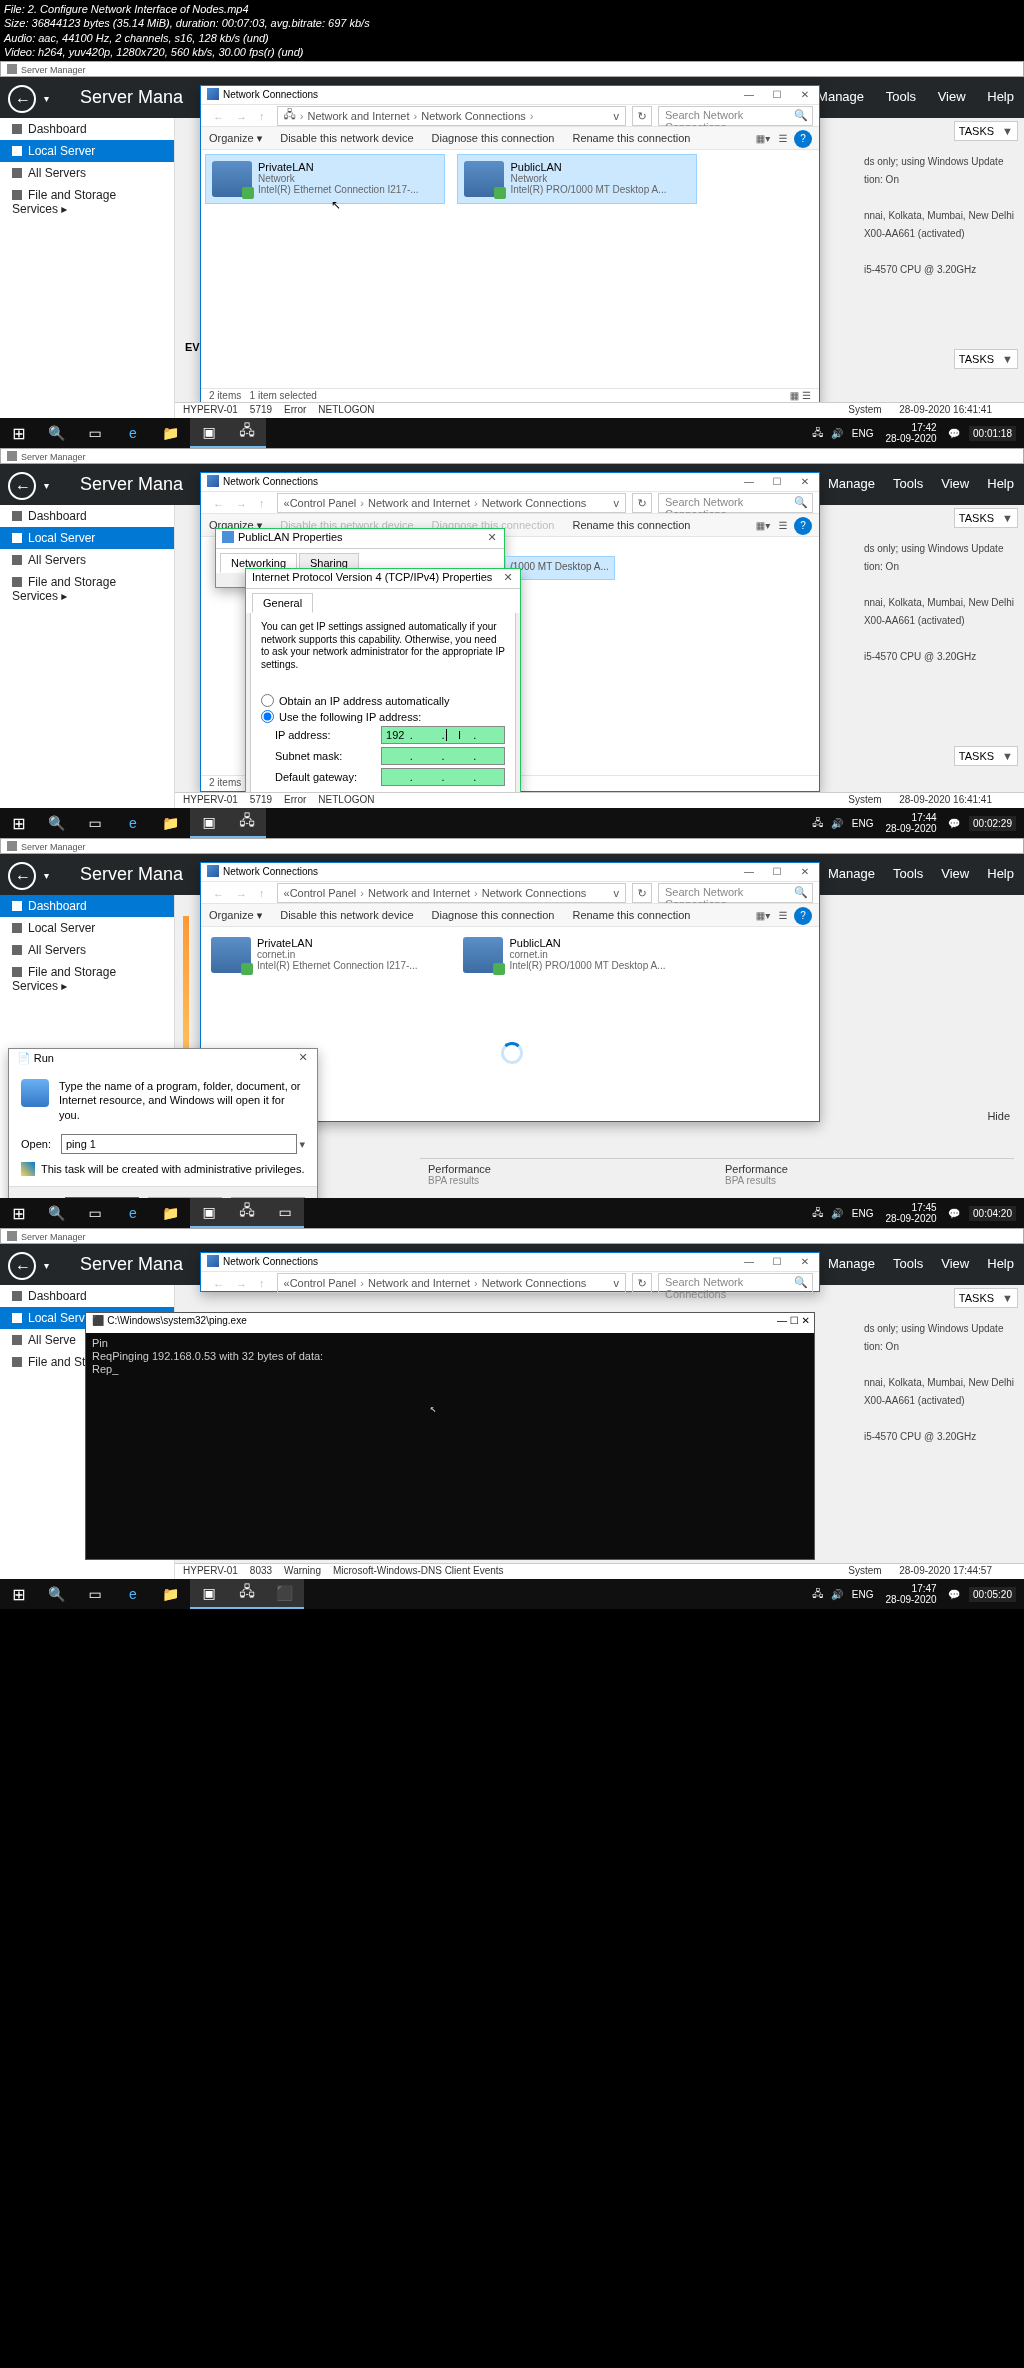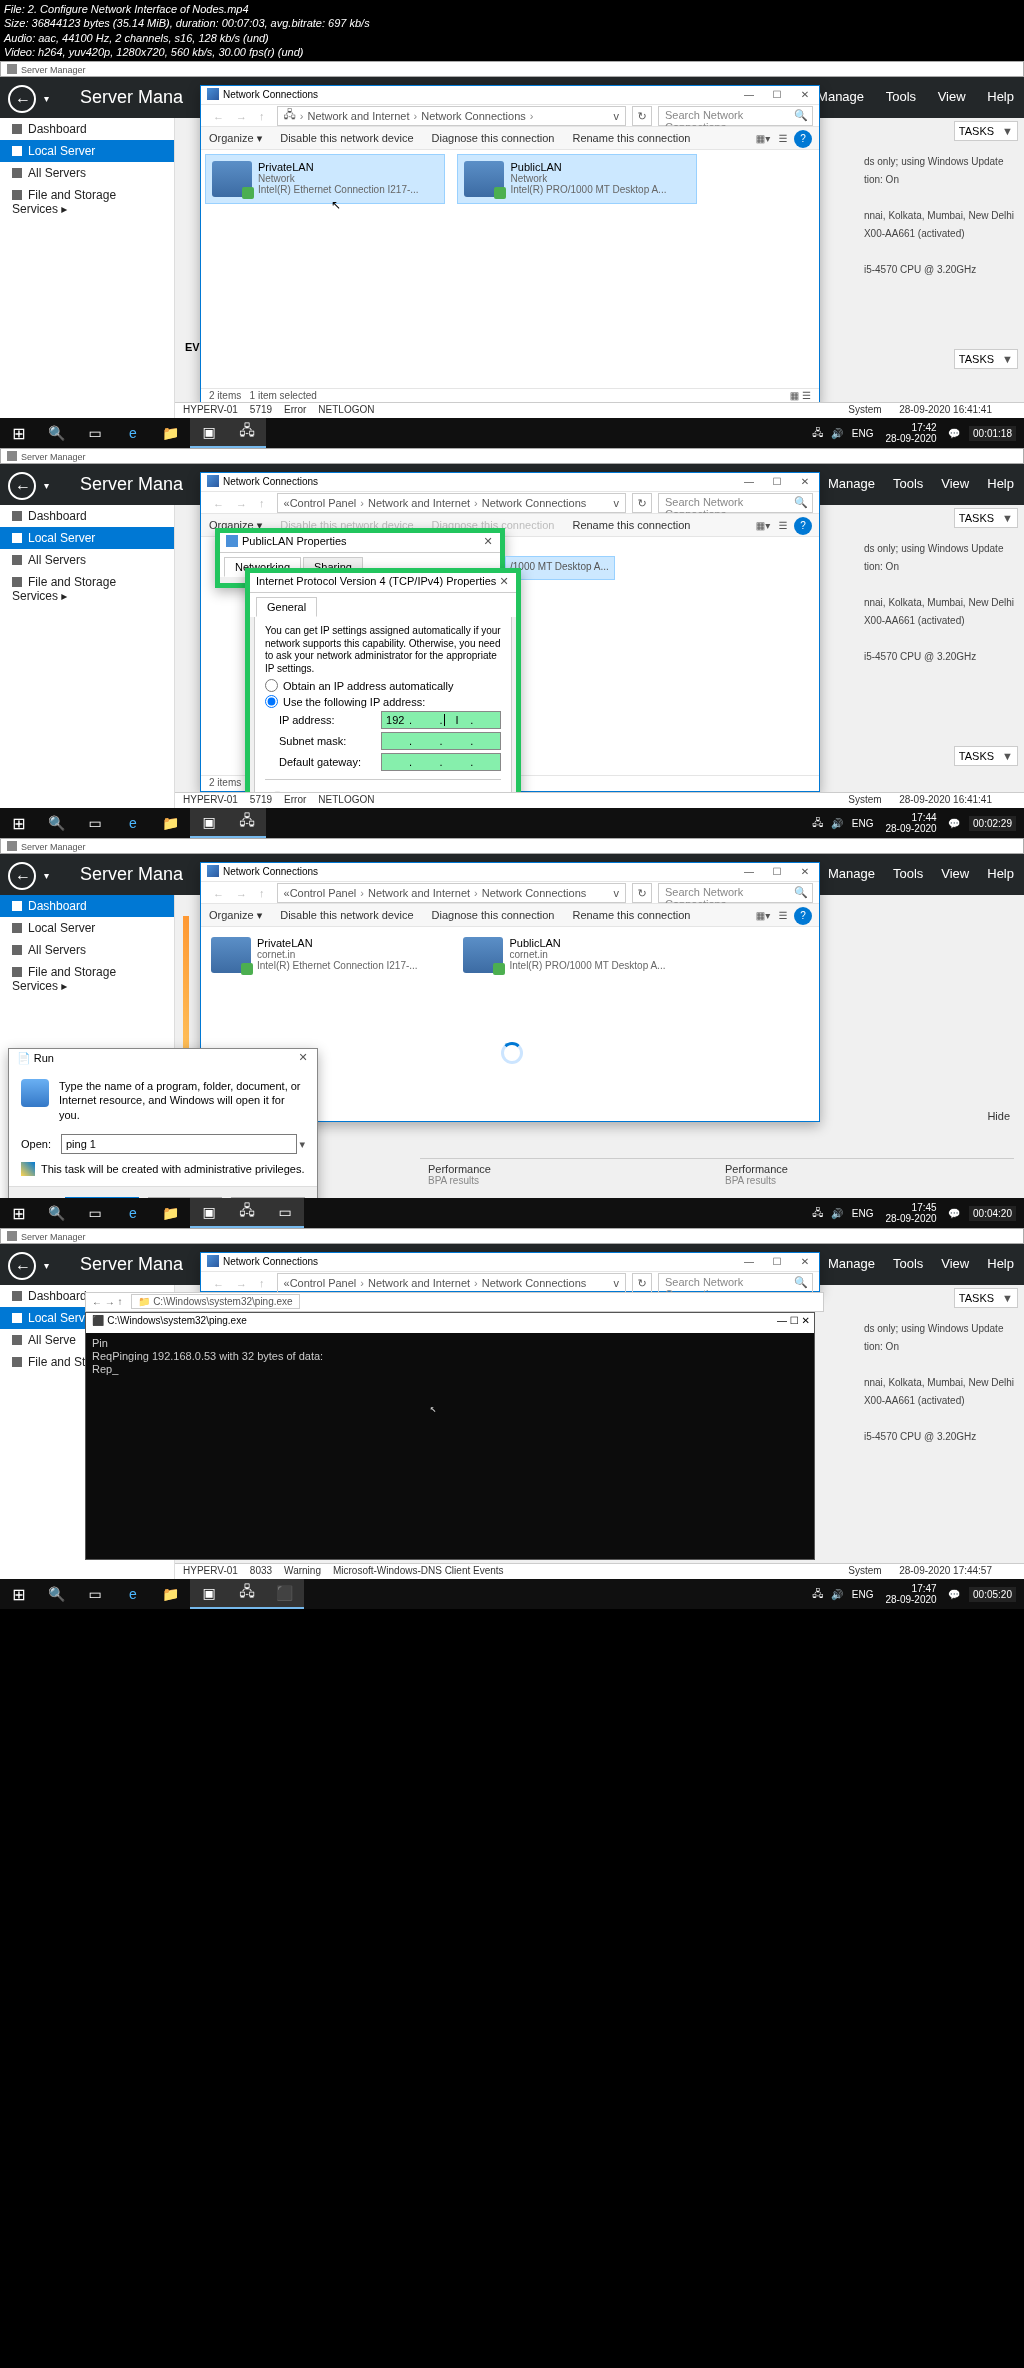--- a/index.html
+++ b/index.html
@@ -61,21 +61,21 @@
 .adapter .t3 { font-size:10px; color:#666; white-space:nowrap; overflow:hidden; text-overflow:ellipsis; }
 
 
 .ev-footer { position:absolute; left:175px; right:0; bottom:0; height:16px; background:#fff; border-top:1px solid #ccc; font-size:10px; padding:1px 8px; color:#333; }
 .ev-footer span { margin-right:12px; }
 .ev-footer .r { position:absolute; right:8px; }
 
 .side-detail { position:absolute; right:10px; font-size:10px; color:#444; line-height:1.8; }
 
 
-.dlg { position:absolute; background:#f0f0f0; border:5px solid #22c55e; box-shadow:0 4px 12px rgba(0,0,0,.3); font-size:11px; }
+.dlg { position:absolute; background:#f0f0f0; border:1px solid #22c55e; box-shadow:0 4px 12px rgba(0,0,0,.3); font-size:11px; }
 .dlg .dh { height:20px; background:#fff; border-bottom:1px solid #ccc; padding:2px 6px; position:relative; }
 .dlg .dh .x { position:absolute; right:4px; top:2px; width:16px; height:16px; text-align:center; color:#555; }
 .dlg .tabs { display:flex; padding:4px 4px 0; background:#fff; }
 .dlg .tabs .tab { padding:3px 10px; border:1px solid #ccc; background:#f0f0f0; font-size:11px; margin-right:2px; }
 .dlg .tabs .tab.sel { background:#fff; border-bottom-color:#fff; }
 .dlg .body { padding:8px 10px; background:#fff; margin:0 4px 4px; border:1px solid #ccc; border-top:none; }
 
 .radio-row { margin:3px 0; font-size:11px; }
 .radio-row input { margin-right:5px; vertical-align:-2px; }
 .ip-row { display:flex; margin:3px 0 3px 14px; align-items:center; }
@@ -293,21 +293,21 @@
   <div style="position:absolute;left:505px;top:108px;width:110px;height:24px;background:#cce8ff;border:1px solid #99d1ff;font-size:10px;padding:4px;color:#555">/1000 MT Desktop A...</div>
 
   <div class="dlg" style="left:245px; top:120px; width:276px">
     <div class="dh"><span>Internet Protocol Version 4 (TCP/IPv4) Properties</span><span class="x">✕</span></div>
     <div style="padding:4px 6px 0;background:#fff">
         <div class="tabs" style="padding:0">
           <div class="tab sel">General</div>
         </div>
       </div>
     <div class="body">
-      <div style="font-size:10px;line-height:1.25;margin-bottom:4px">You can get IP settings assigned automatically if your network supports this capability. Otherwise, you need to ask your network administrator for the appropriate IP settings.</div>
+      <div style="font-size:10px;line-height:1.25;margin-bottom:23px">You can get IP settings assigned automatically if your network supports this capability. Otherwise, you need to ask your network administrator for the appropriate IP settings.</div>
       <div class="radio-row"><input type="radio" style=""><span>Obtain an IP address automatically</span></div>
       <div class="radio-row"><input type="radio" checked="" style=""><span>Use the following IP address:</span></div>
       <div class="ip-row">
           <label>IP address:</label>
           <div class="ipf">
             <span>192</span>
             <span class="dot">.</span>
             <span>&nbsp;</span>
             <span class="dot">.</span>
             <span style="border-left:1px solid #000;height:12px"> I</span>
@@ -525,23 +525,20 @@
     <div class="nc-nav">
         <span class="arr">←</span>
         <span class="arr">→</span>
         <span class="arr">↑</span>
       <div class="bc">« <span>Control Panel</span><span class="sep">›</span><span>Network and Internet</span><span class="sep">›</span><span>Network Connections</span><span style="margin-left:auto">v</span></div>
       <div class="rf">↻</div>
         <div class="srch">Search Network Connections</div>
     </div>
   </div>
 
-  <div style="position:absolute;left:85px;top:64px;right:200px;height:20px;background:#fff;border:1px solid #ccc;font-size:10px;padding:3px 6px;color:#555">
-    ← → ↑ &nbsp; <span style="border:1px solid #ccc;padding:1px 6px">📁 <span>C:\Windows\system32\ping.exe</span></span>
-  </div>
 
   <div class="cmd-win" style="left:85px; top:84px; width:730px; height:248px">
     <div class="ch">⬛ <span>C:\Windows\system32\ping.exe</span>
       <span class="x"><span>—</span> <span>☐</span> <span>✕</span></span>
     </div>
     <div class="cb"><span>Pin</span>
 <span>Req</span><span>Pinging 192.168.0.53 with 32 bytes of data:</span>
 <span class="cursor">Rep</span>
 
 

